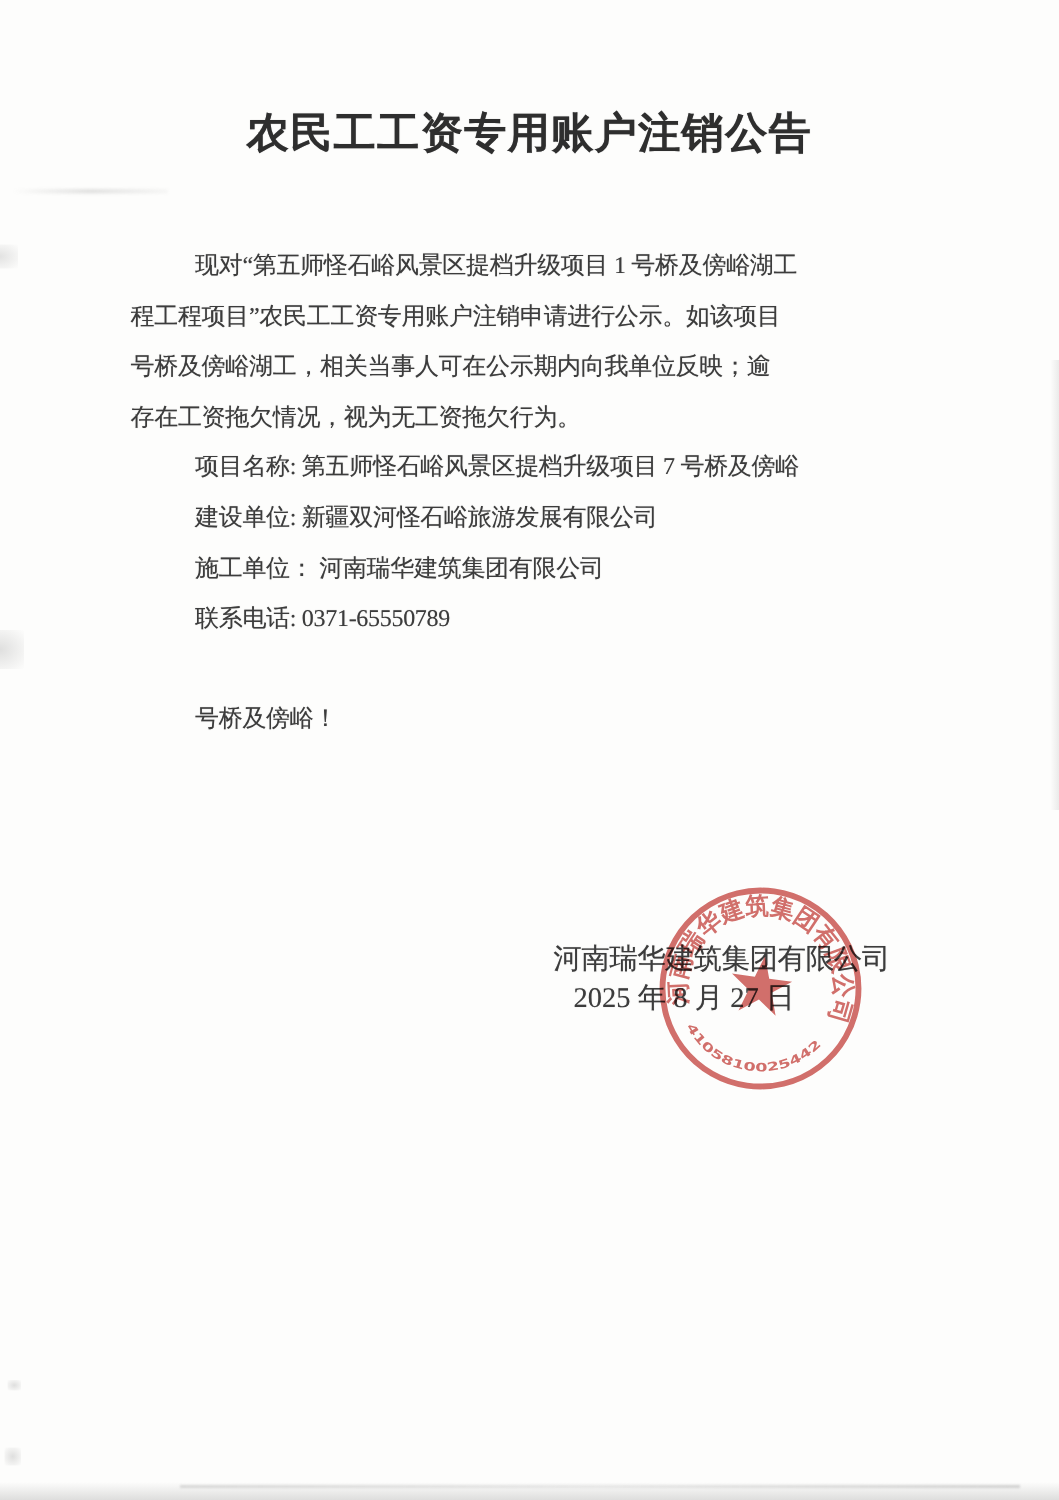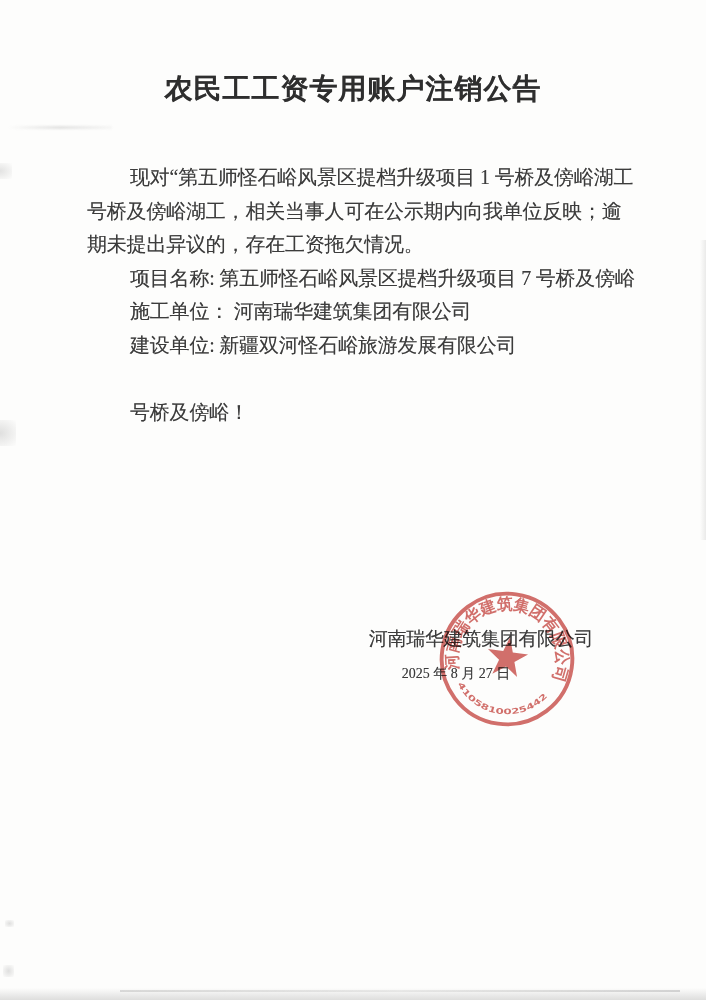--- a/index.html
+++ b/index.html
@@ -29,21 +29,21 @@
     font-weight: 700;
     letter-spacing: 1px;
     color: #2e2e2e;
     text-shadow: 0 0 0.5px rgba(40,40,40,0.55);
   }
   .body-text {
     position: absolute;
     top: 161px;
     left: 87px;
     width: 543px;
-    font-size: 20px;
+    font-size: 16px;
     line-height: 33.6px;
     letter-spacing: -0.2px;
     color: var(--ink);
     text-shadow: 0 0 0.5px rgba(60,60,60,0.5);
     font-family: Liberation Serif, serif;
   }
   .line { white-space: nowrap; }
   .line.indent { padding-left: 43px; }
   .line.gap-before { margin-top: 33.6px; }
   .signature {
@@ -54,22 +54,21 @@
     text-align: center;
     color: var(--ink);
     text-shadow: 0 0 0.5px rgba(60,60,60,0.5);
   }
   .sig-company {
     font-size: 19px;
     letter-spacing: -0.3px;
     white-space: nowrap;
   }
   .sig-date {
-    margin-top: 13px;
-    font-size: 14px;
+    font-size: 19px;
     white-space: nowrap;
     transform: translateX(-25px);
   }
   .seal {
     position: absolute;
     left: 436px;
     top: 588px;
     width: 142px;
     height: 142px;
     transform: rotate(8deg);
@@ -136,25 +135,27 @@
 </style>
 </head>
 <body>
 
 <div class="page">
 
   <h1 class="title">农民工工资专用账户注销公告</h1>
 
   <div class="body-text">
     <div class="line indent">现对“第五师怪石峪风景区提档升级项目 1 号桥及傍峪湖工</div>
+    <div class="line">程工程项目”农民工工资专用账户注销申请进行公示。如该项目</div>
     <div class="line">号桥及傍峪湖工，相关当事人可在公示期内向我单位反映；逾</div>
-    <div class="line">期未提出异议的，存在工资拖欠情况。</div>
+    <div class="line">存在工资拖欠情况，视为无工资拖欠行为。</div>
     <div class="line indent">项目名称: 第五师怪石峪风景区提档升级项目 7 号桥及傍峪</div>
+    <div class="line indent">建设单位: 新疆双河怪石峪旅游发展有限公司</div>
     <div class="line indent">施工单位： 河南瑞华建筑集团有限公司</div>
-    <div class="line indent">建设单位: 新疆双河怪石峪旅游发展有限公司</div>
+    <div class="line indent">联系电话: 0371-65550789</div>
     <div class="line indent gap-before">号桥及傍峪！</div>
   </div>
 
   <div class="signature">
     <div class="sig-company">河南瑞华建筑集团有限公司</div>
     <div class="sig-date">2025 年 8 月 27 日</div>
   </div>
 
   <svg class="seal" viewBox="0 0 200 200" xmlns="http://www.w3.org/2000/svg">
     <defs>

